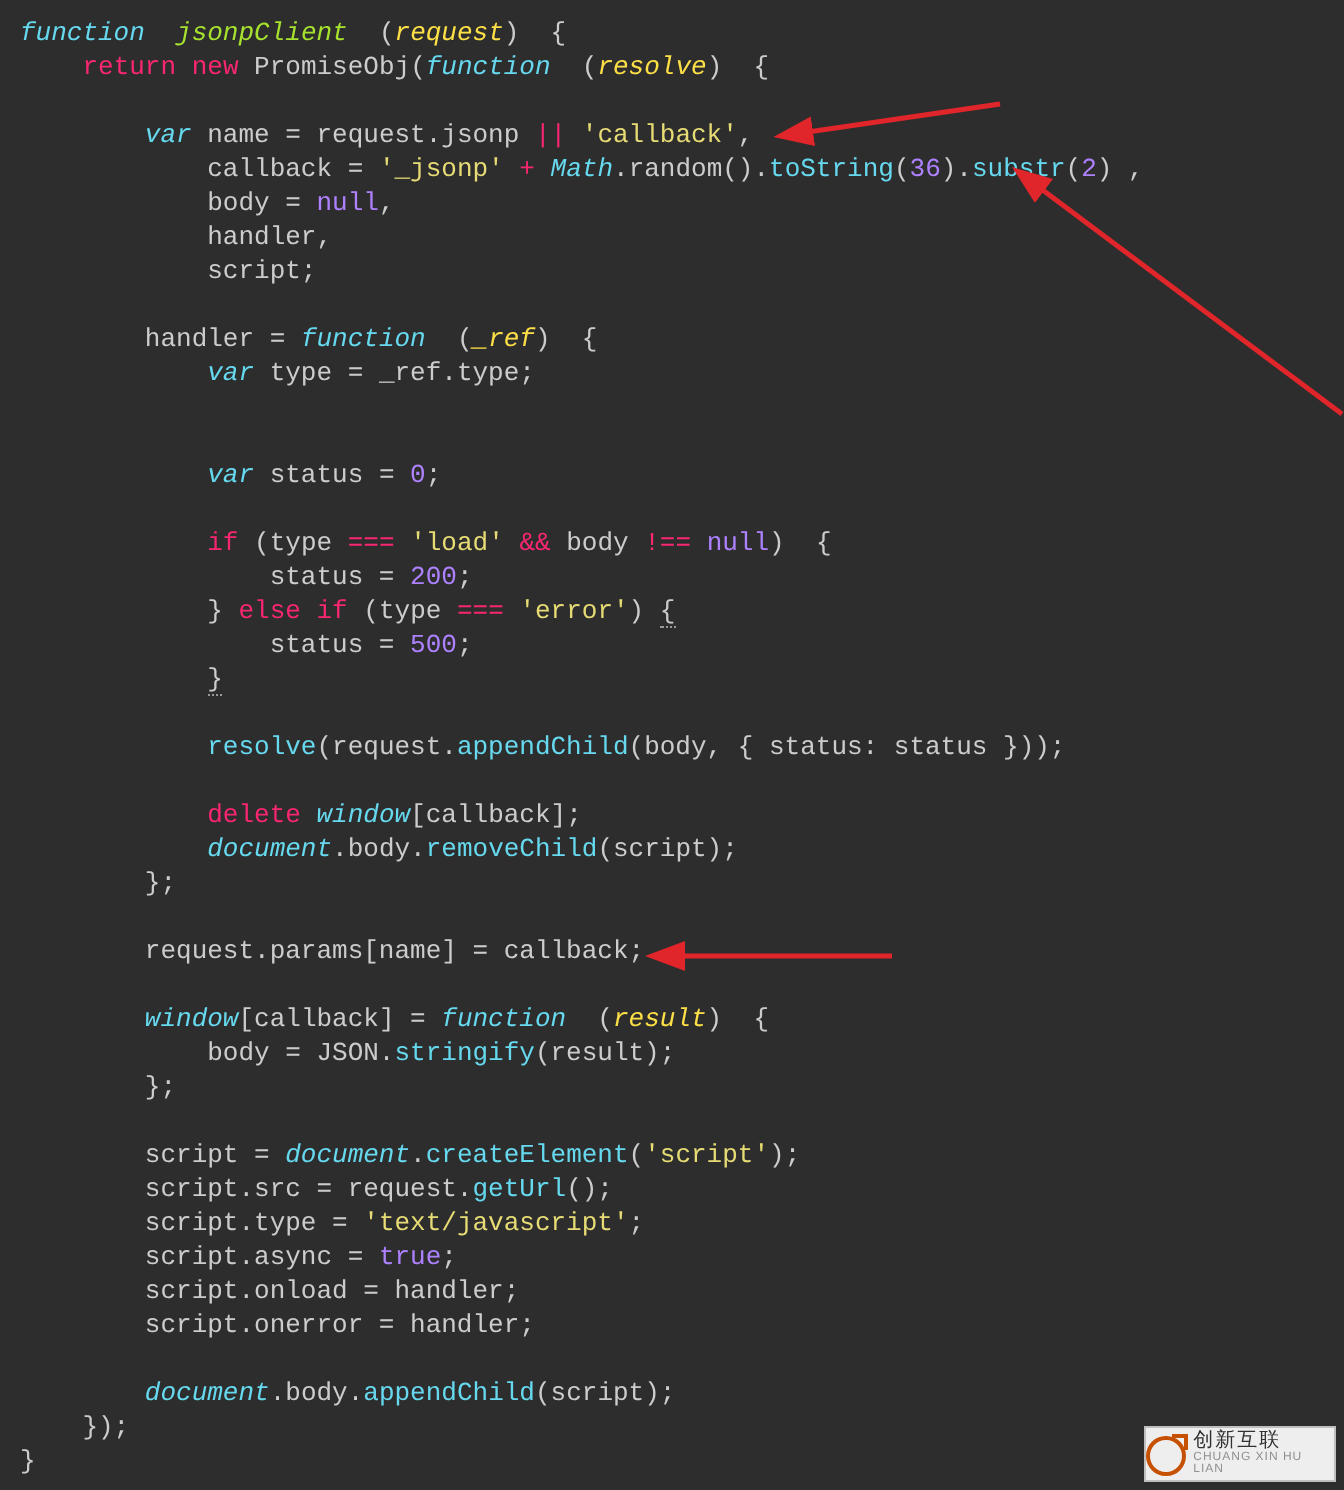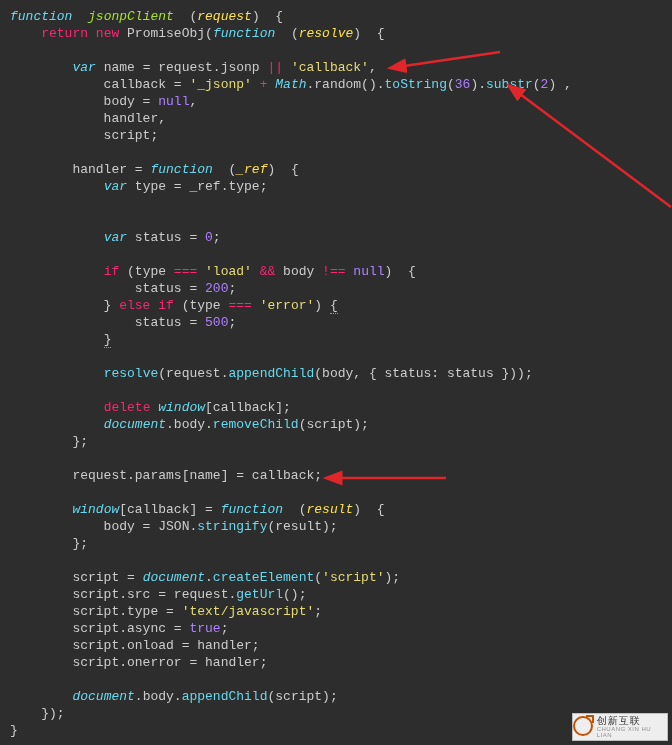--- a/index.html
+++ b/index.html
@@ -50,21 +50,21 @@
     background: #fff;
     border: 1px solid #ccc;
     opacity: 0.92;
     display: flex;
     align-items: center;
     justify-content: center;
     font-family: Arial, sans-serif;
   }
   .watermark .logo {
     display: flex;
-    align-items: flex-start;
+    align-items: flex-end;
     gap: 4px;
   }
   .watermark .circle {
     width: 16px; height: 16px;
     border: 2px solid #d35400;
     border-radius: 50%;
     position: relative;
   }
   .watermark .circle::after {
     content: "";

